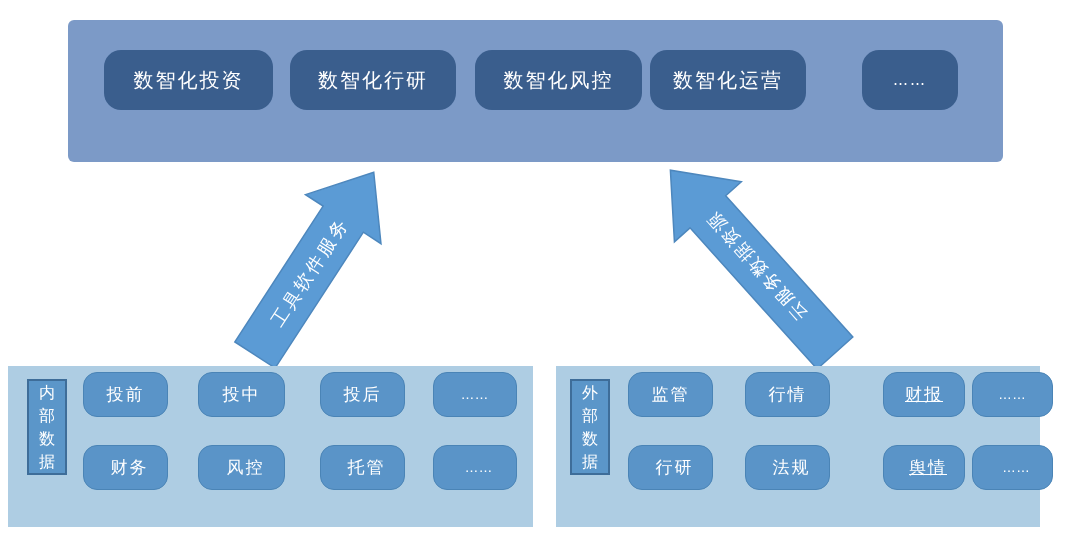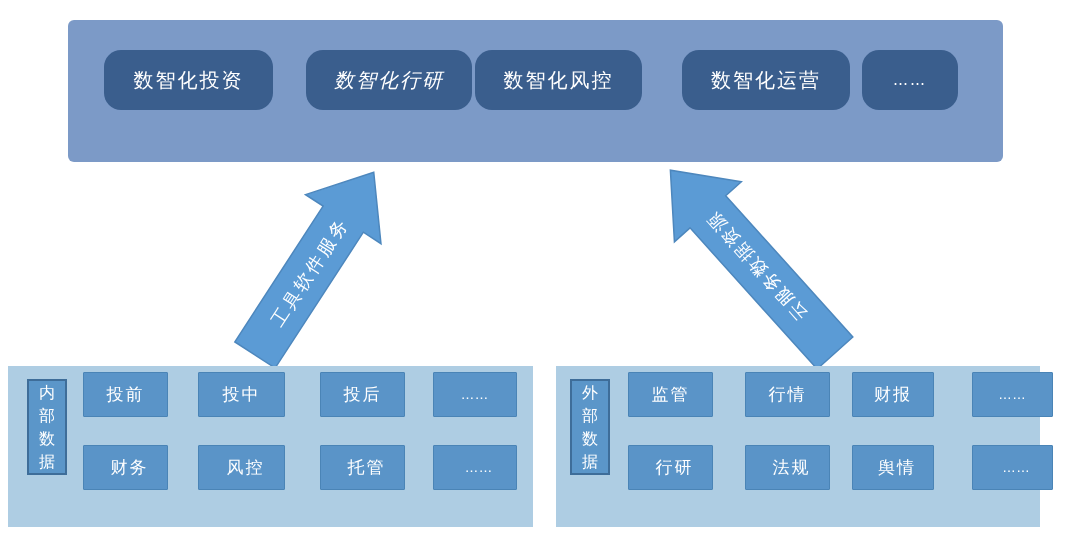--- a/index.html
+++ b/index.html
@@ -41,43 +41,43 @@
     top:13px;width:40px;height:96px;
     background:#5b96c9;border:2px solid #3e6d99;
     color:#ffffff;font-size:16px;line-height:23px;
     display:flex;align-items:center;justify-content:flex-end;text-align:center;
     word-break:break-all;padding:0 10px;
   }
   .panel-label .vtext{width:1em;display:block;}
   #panel-internal .panel-label{left:19px;}
   #panel-external .panel-label{left:14px;}
   .cell{
-    height:45px;background:#5a94c8;border:1px solid #4a84b6;border-radius:1px;
+    height:45px;background:#5a94c8;border:1px solid #4a84b6;border-radius:14px;
     color:#ffffff;font-size:17px;display:flex;align-items:center;justify-content:center;
     letter-spacing:2px;
   }
   .cell.dots{font-size:13px;letter-spacing:1px;}
   .row1{top:6px;}
   .row2{top:79px;padding-left:8px;}
   
   #panel-internal .c1{left:75px;width:85px;}
   #panel-internal .c2{left:190px;width:87px;}
   #panel-internal .c3{left:312px;width:85px;}
   #panel-internal .c4{left:425px;width:84px;}
   
   #panel-external .c1{left:72px;width:85px;}
   #panel-external .c2{left:189px;width:85px;}
-  #panel-external .c3{left:296px;width:82px;}
+  #panel-external .c3{left:327px;width:82px;text-decoration:underline;}
   #panel-external .c4{left:416px;width:81px;}
 
   
   .ti1{left:36px;width:169px;}
-  .ti2{left:238px;width:166px;font-style:italic;}
+  .ti2{left:222px;width:166px;}
   .ti3{left:407px;width:167px;}
-  .ti4{left:614px;width:168px;}
+  .ti4{left:582px;width:156px;}
   .ti5{left:794px;width:96px;}
 </style>
 </head>
 <body>
 
 <div class="abs top-box">
   <div class="abs top-item ti1">数智化投资</div>
   <div class="abs top-item ti2">数智化行研</div>
   <div class="abs top-item ti3">数智化风控</div>
   <div class="abs top-item ti4">数智化运营</div>

